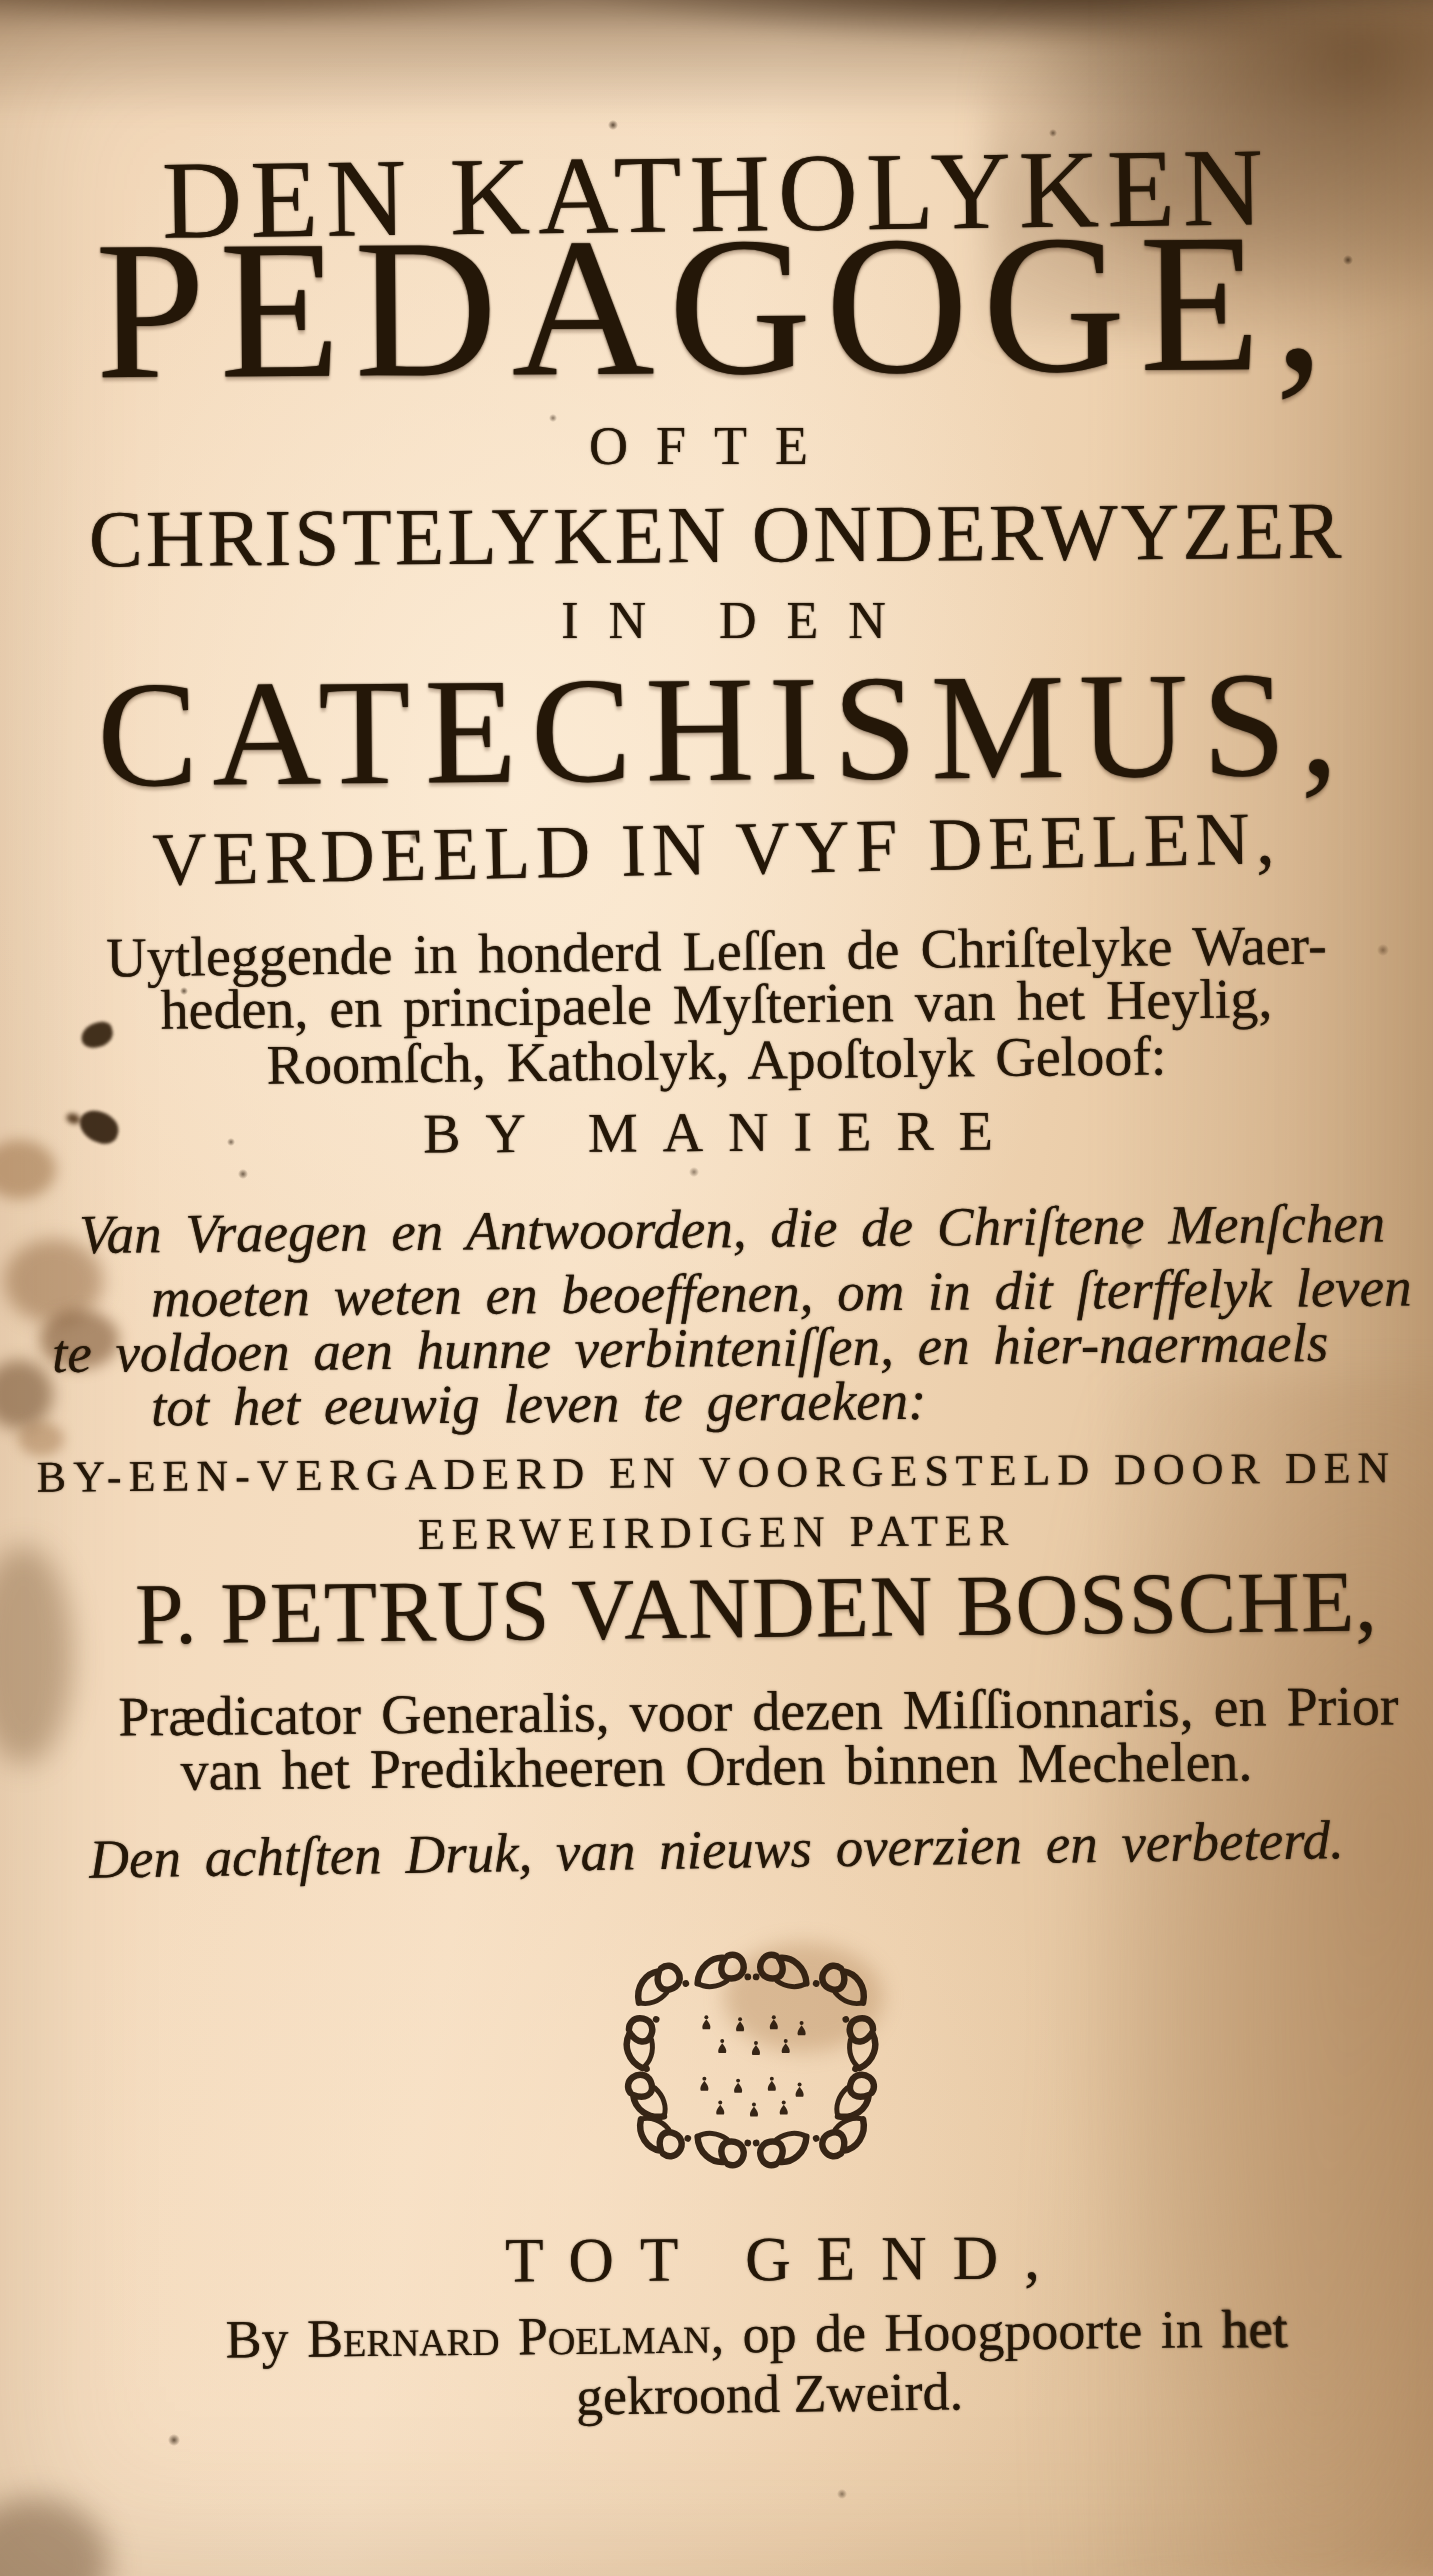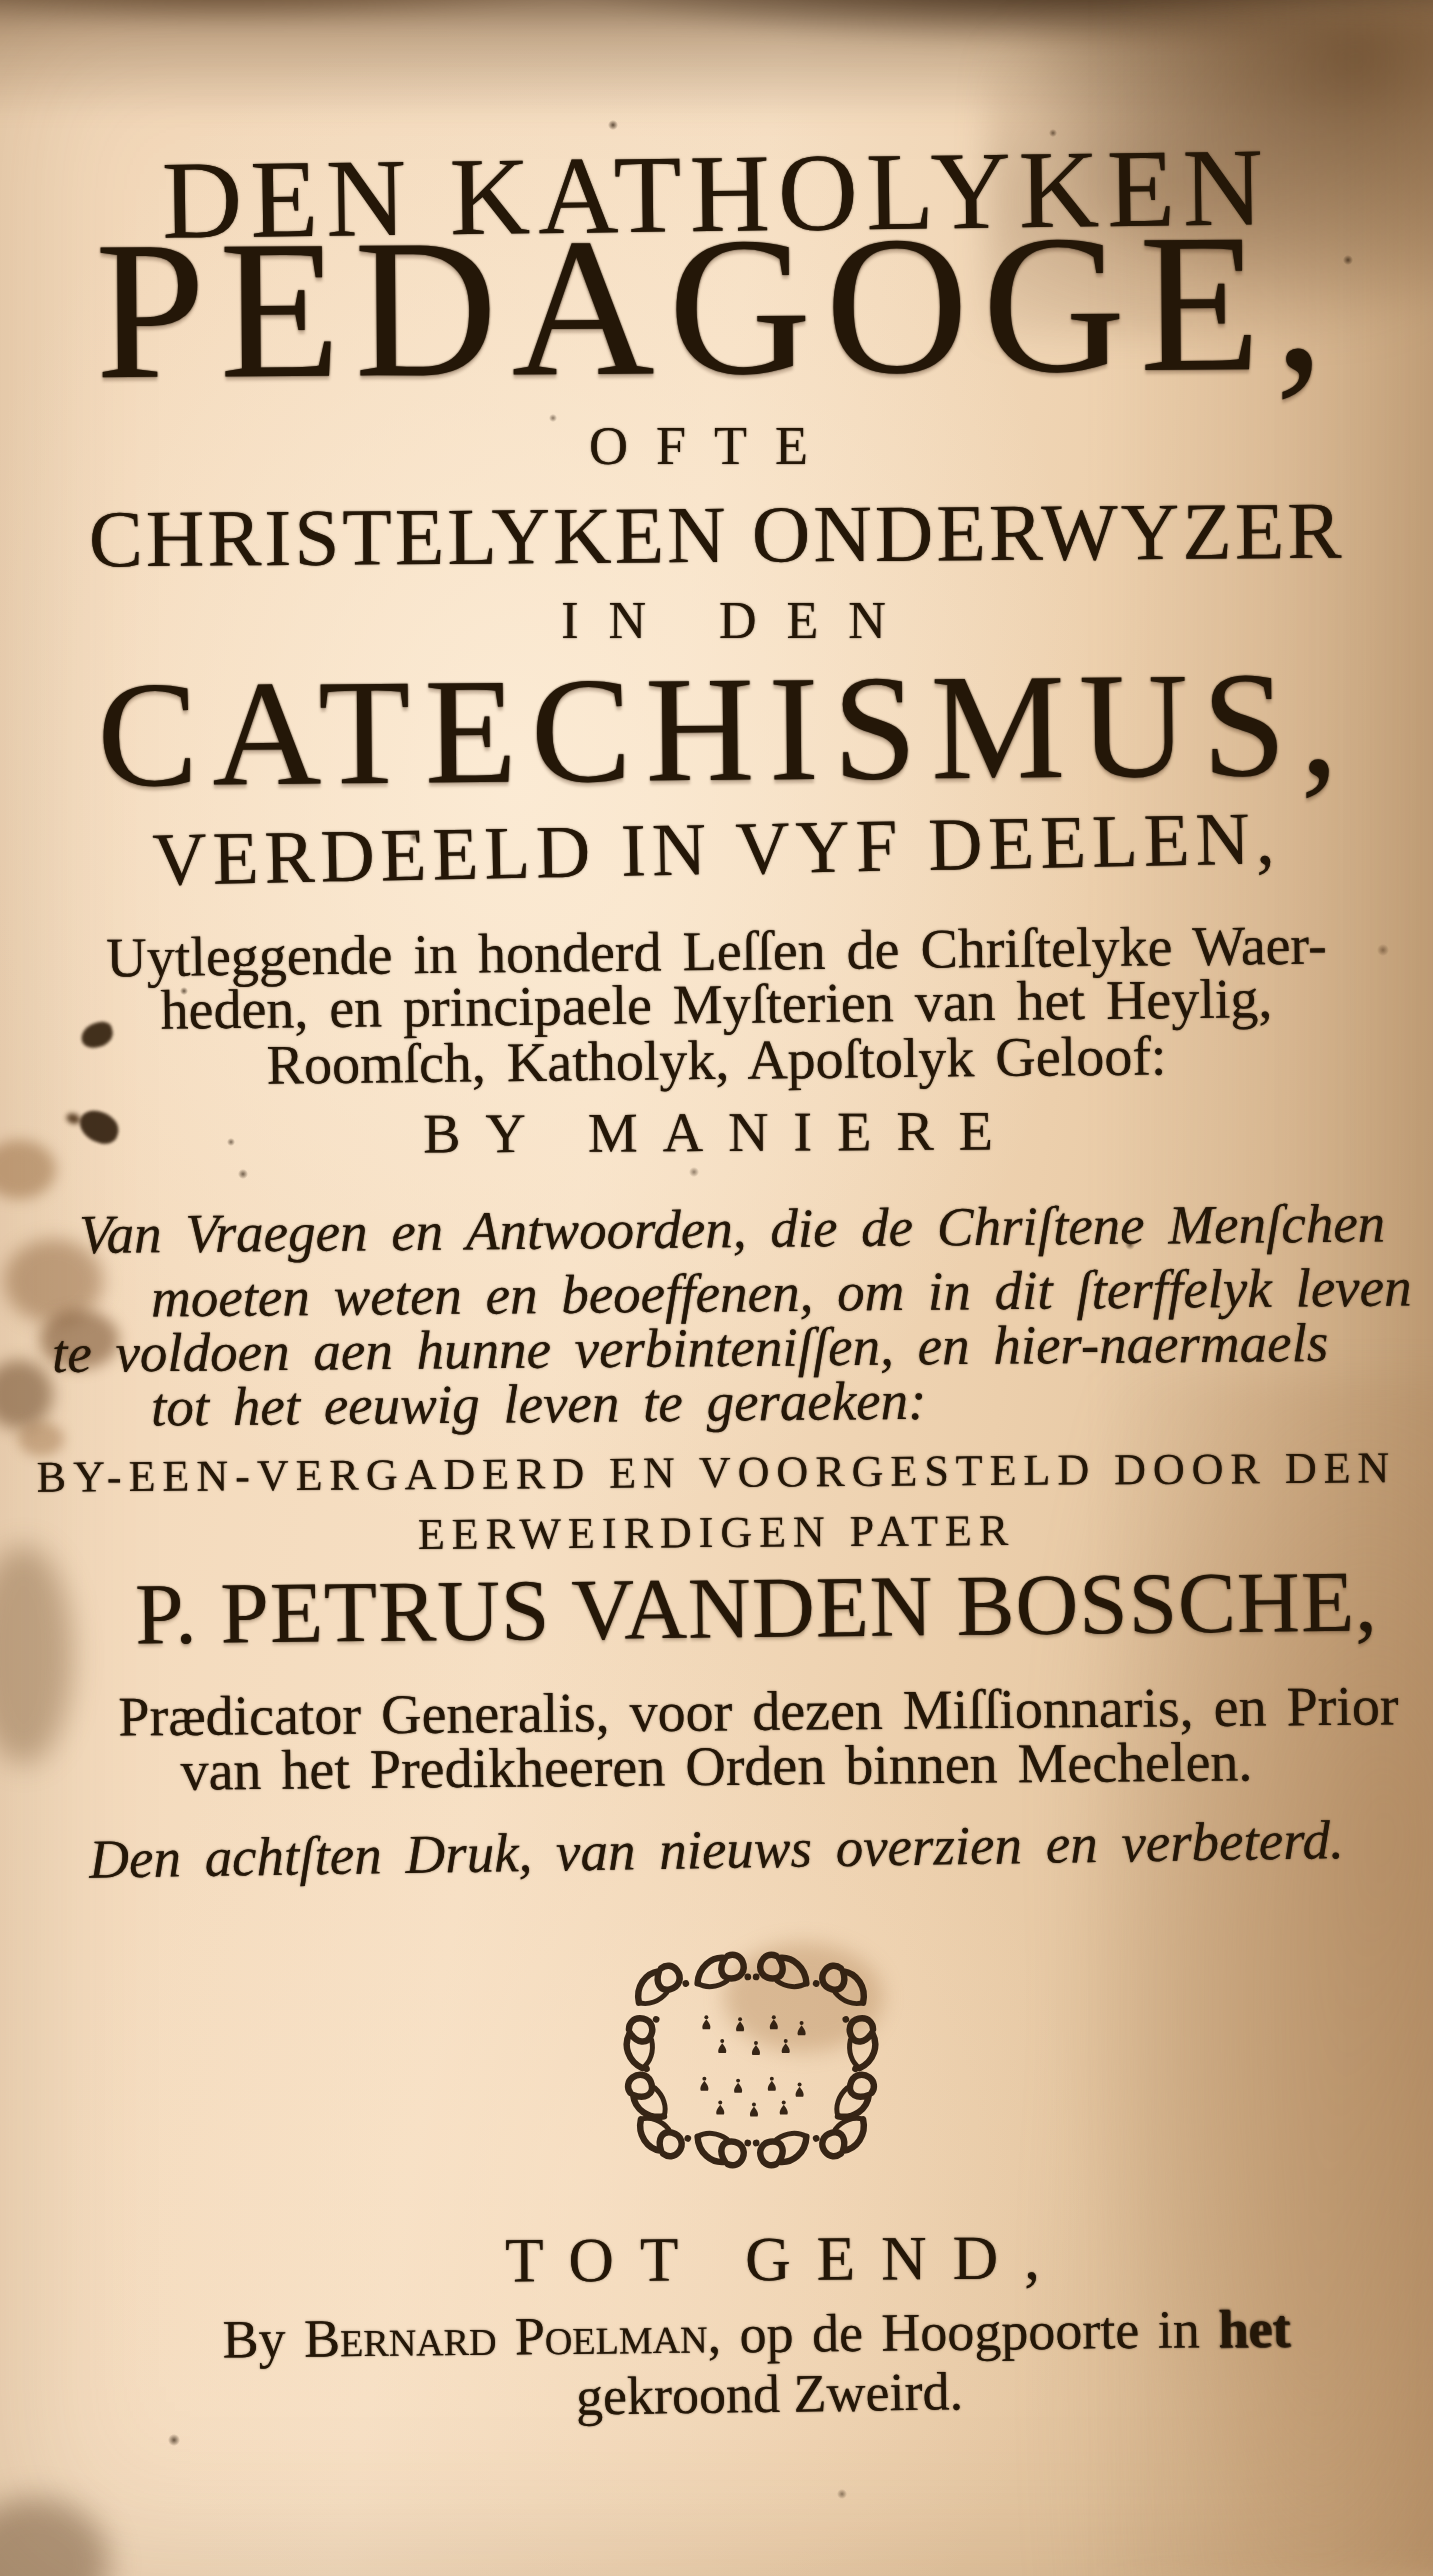--- a/index.html
+++ b/index.html
@@ -84,21 +84,21 @@
   .l-author { top:1564px; font-size:87px; letter-spacing:1px; transform:translateX(40px) rotate(-.6deg);
               text-shadow:0 0 1.5px rgba(35,22,8,.9), 0 3px 3px rgba(70,45,22,.22); }
   .titles   { font-size:56px; word-spacing:6px; transform:rotate(-.5deg); }
   .l-t1 { top:1683px; transform:translateX(42px) rotate(-.5deg); }
   .l-t2 { top:1738px; }
   .l-ed     { top:1822px; font-size:55px; font-style:italic; word-spacing:10px; transform:rotate(-.9deg); }
   .l-city   { top:2228px; font-size:63px; letter-spacing:26px; transform:translateX(69px) rotate(-.3deg); }
   .l-imp1   { top:2307px; font-size:54px; word-spacing:5px; transform:translateX(40px) rotate(-.6deg); }
   .l-imp2   { top:2367px; font-size:54px; transform:translateX(53px) rotate(-.8deg); }
   .sc { font-variant:small-caps; }
-  .smudged { font-weight:bold; text-shadow:0 0 3px rgba(30,18,6,.95), 1px 1px 1px rgba(30,18,6,.8); }
+  .smudged { font-weight:normal; text-shadow:0 0 3px rgba(30,18,6,.95), 1px 1px 1px rgba(30,18,6,.8); }
   .ornament { position:absolute; left:615px; top:1937px; width:270px; height:244px; opacity:.94; }
 </style>
 </head>
 <body>
 
 <div class="page">
 
   <div class="stain s-top"></div>
   <div class="stain s-topright"></div>
   <div class="stain s-right"></div>

